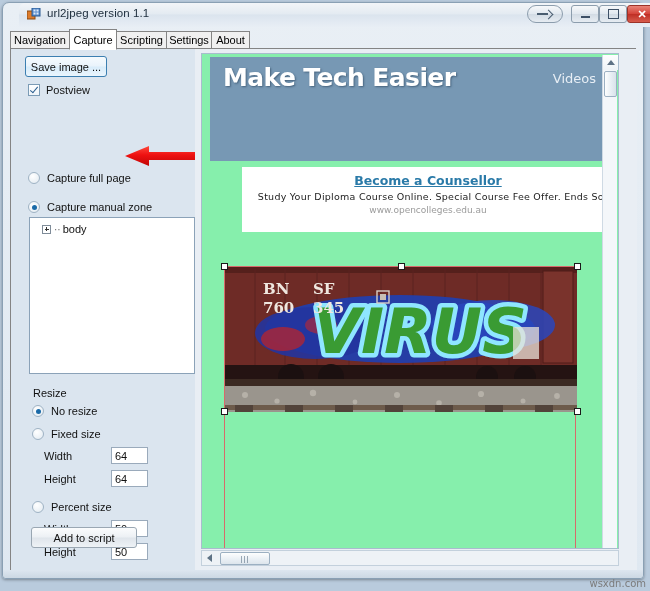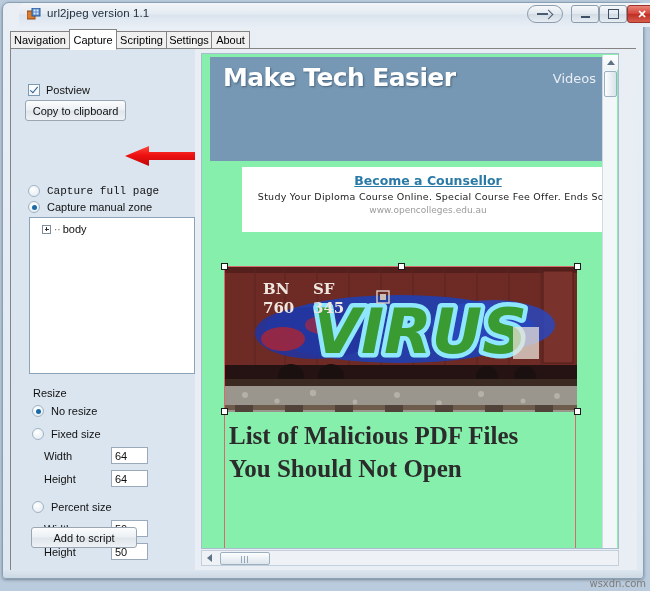--- a/index.html
+++ b/index.html
@@ -157,21 +157,21 @@
     border: 1px solid #9fb3c4;
     background: radial-gradient(circle at 38% 32%, #ffffff 0%, #eaf0f5 70%, #d9e2ea 100%);
     margin-right: 7px; position: relative; box-sizing: border-box;
   }
   .rb-circle.selected:after {
     content: ""; position: absolute; left: 2.6px; top: 2.6px;
     width: 5px; height: 5px; border-radius: 50%;
     background: #1a6aa8;
   }
   #postview-row { left: 17px; top: 31px; }
-  #capture-full-row { left: 17px; top: 132px; font-family: Liberation Mono, monospace; }
+  #capture-full-row { left: 17px; top: 119px; }
   #capture-manual-row { left: 17px; top: 148px; }
 
   #dom-tree {
     position: absolute; left: 18px; top: 168px;
     width: 166px; height: 157px;
     background: #fff;
     border: 1px solid #8ba2b8;
     box-sizing: border-box;
   }
   #tree-node-body {
@@ -435,29 +435,29 @@
     </div>
     <div class="tab" style="left:201px;width:39px;">
       <span>About</span>
     </div>
   </div>
 
   <div id="client">
 
     <div id="left-panel">
 
+      <div class="win-button" id="save-image-button">
+        <span>Save image ...</span>
+      </div>
 
       <div class="checkbox-row" id="postview-row">
         <span class="cb-box checked"></span>
         <span>Postview</span>
       </div>
 
-      <div class="win-button" id="copy-clipboard-button">
-        <span>Copy to clipboard</span>
-      </div>
 
       <div class="radio-row" id="capture-full-row">
         <span class="rb-circle"></span>
         <span>Capture full page</span>
       </div>
 
       <div class="radio-row" id="capture-manual-row">
         <span class="rb-circle selected"></span>
         <span>Capture manual zone</span>
       </div>
@@ -598,21 +598,20 @@
                   <rect x="60" y="138" width="18" height="7"></rect>
                 <rect x="110" y="138" width="18" height="7"></rect>
                   <rect x="160" y="138" width="18" height="7"></rect>
                 <rect x="210" y="138" width="18" height="7"></rect>
                   <rect x="260" y="138" width="18" height="7"></rect>
                 <rect x="310" y="138" width="18" height="7"></rect>
               </g>
             </svg>
           </div>
 
-          <div id="headline">List of Malicious PDF Files You Should Not Open</div>
 
           <div class="handle" style="left:-4px;  top:-4px;"></div>
           <div class="handle" style="left:173px; top:-4px;"></div>
           <div class="handle" style="left:349px; top:-4px;"></div>
           <div class="handle" style="left:-4px;  top:141px;"></div>
           <div class="handle" style="left:349px; top:141px;"></div>
 
         </div>
 
         <div class="sb-track-v">

